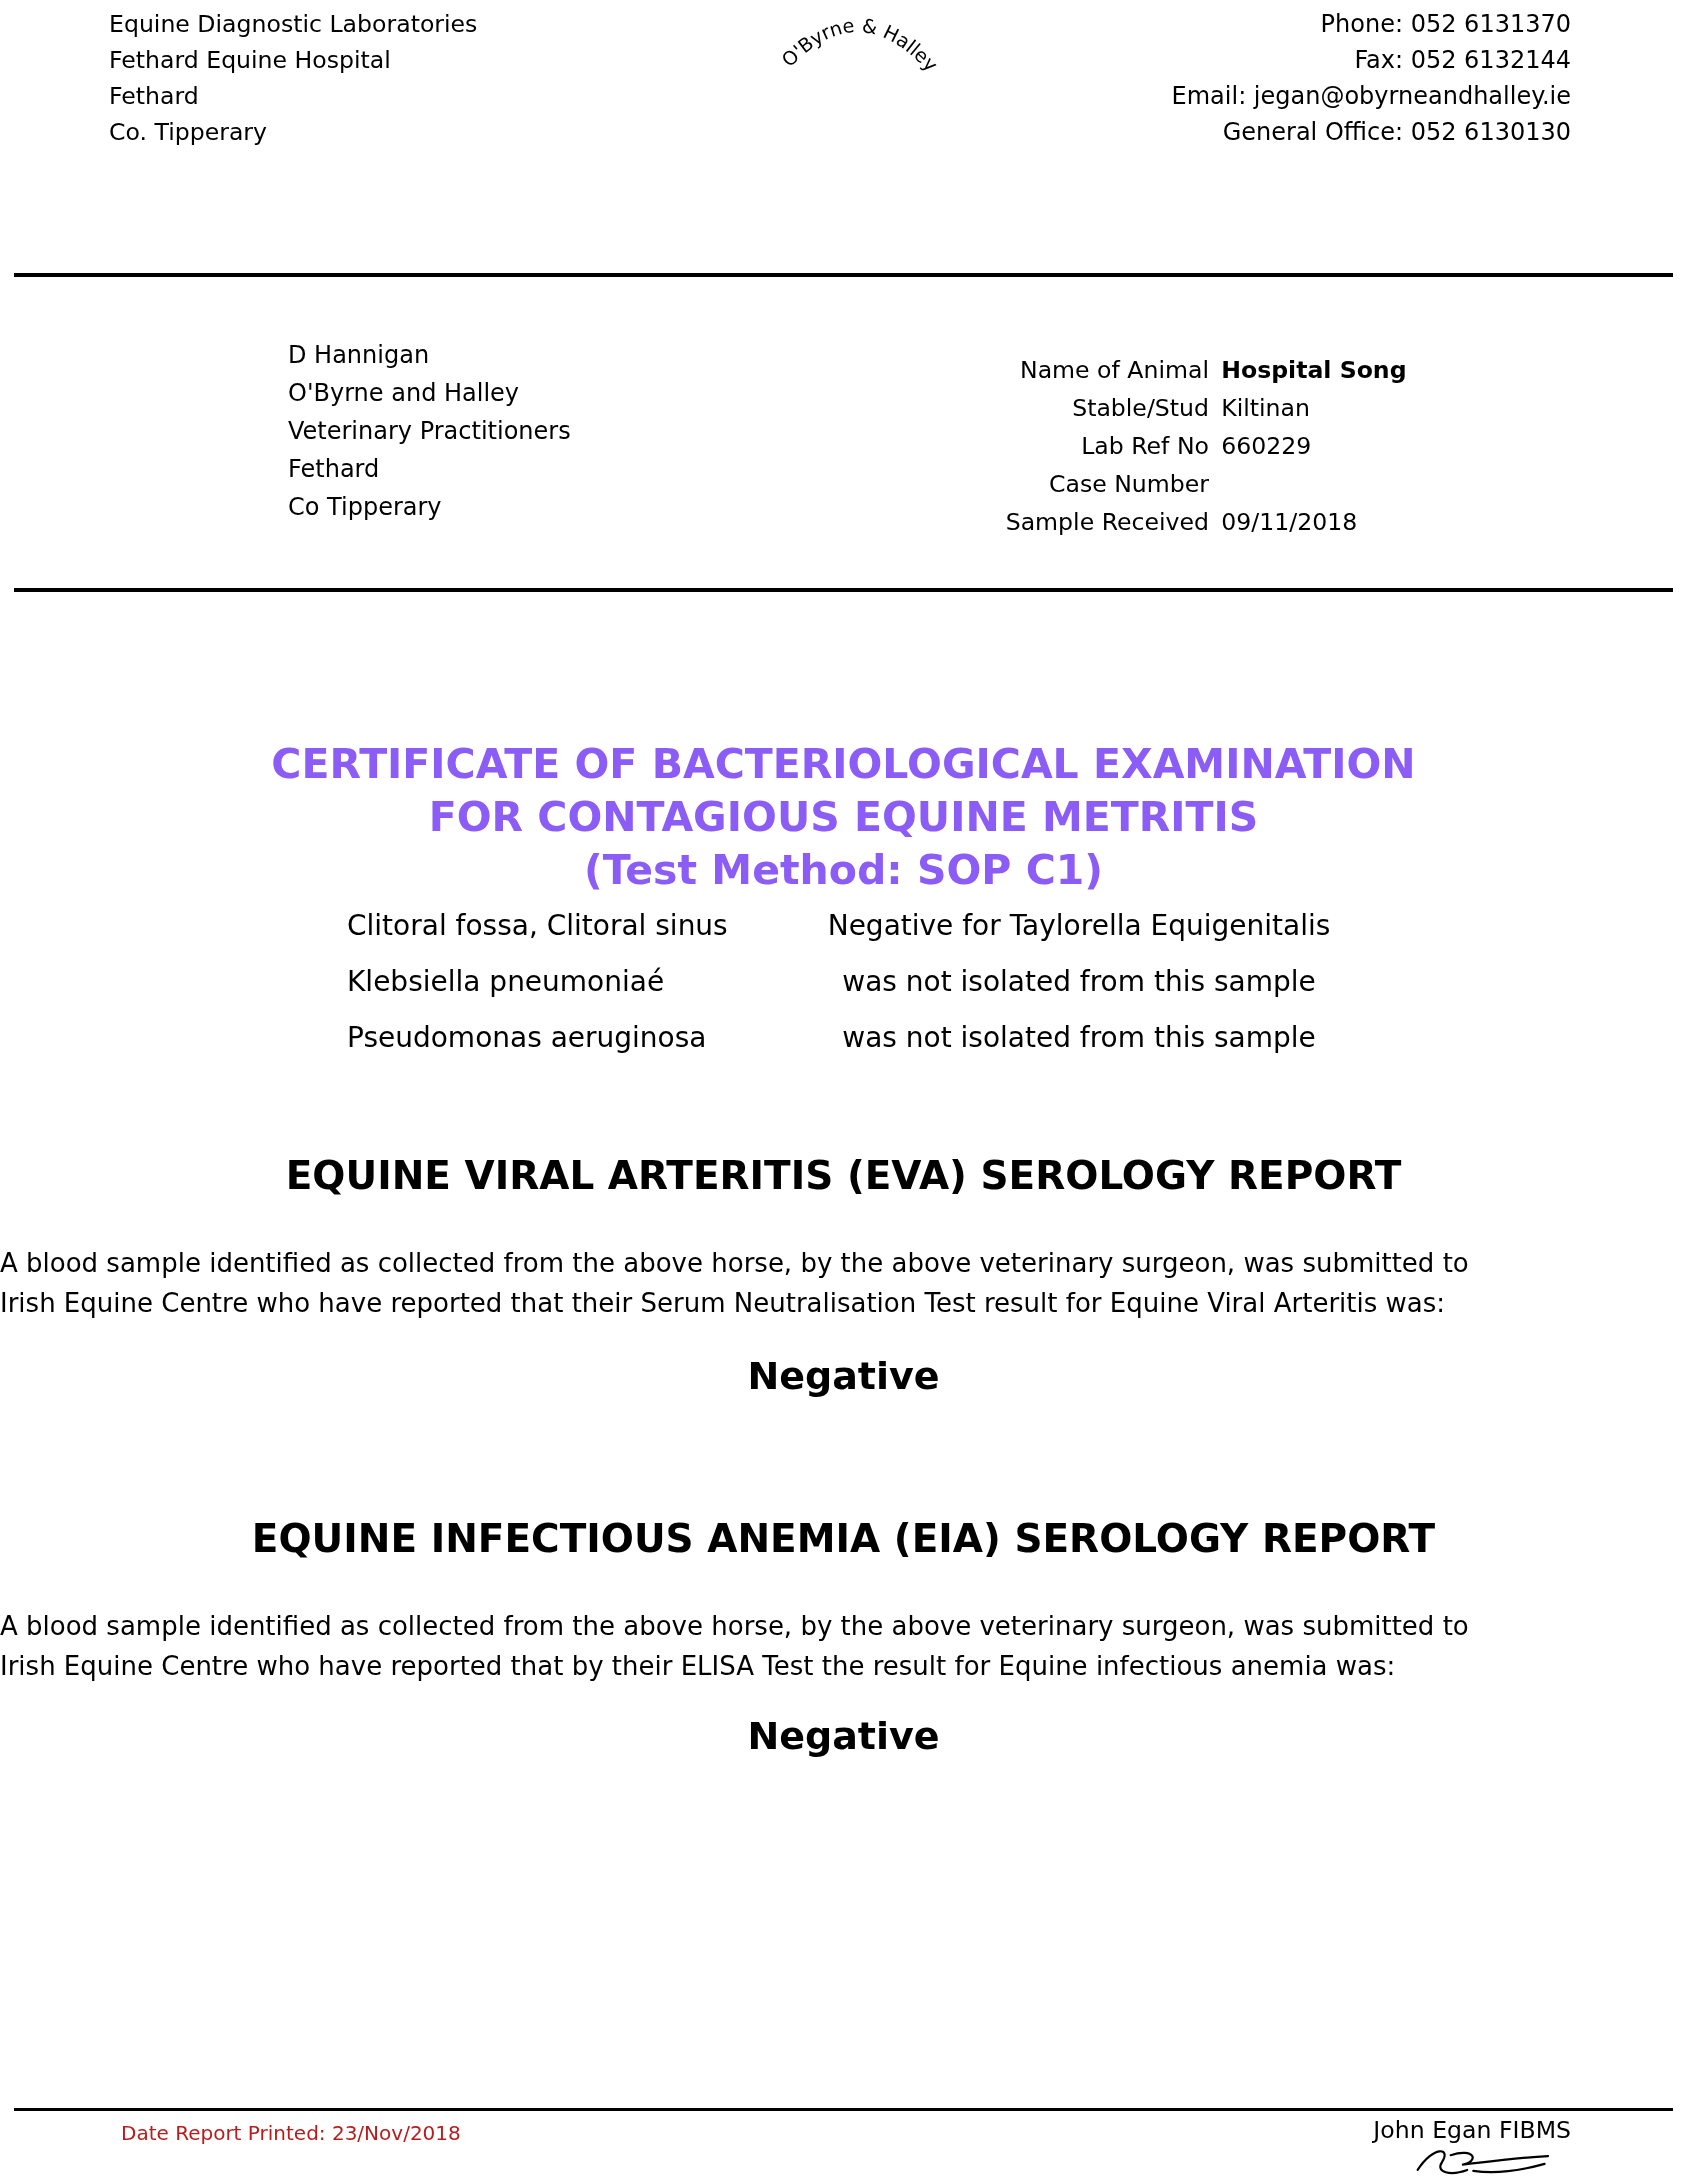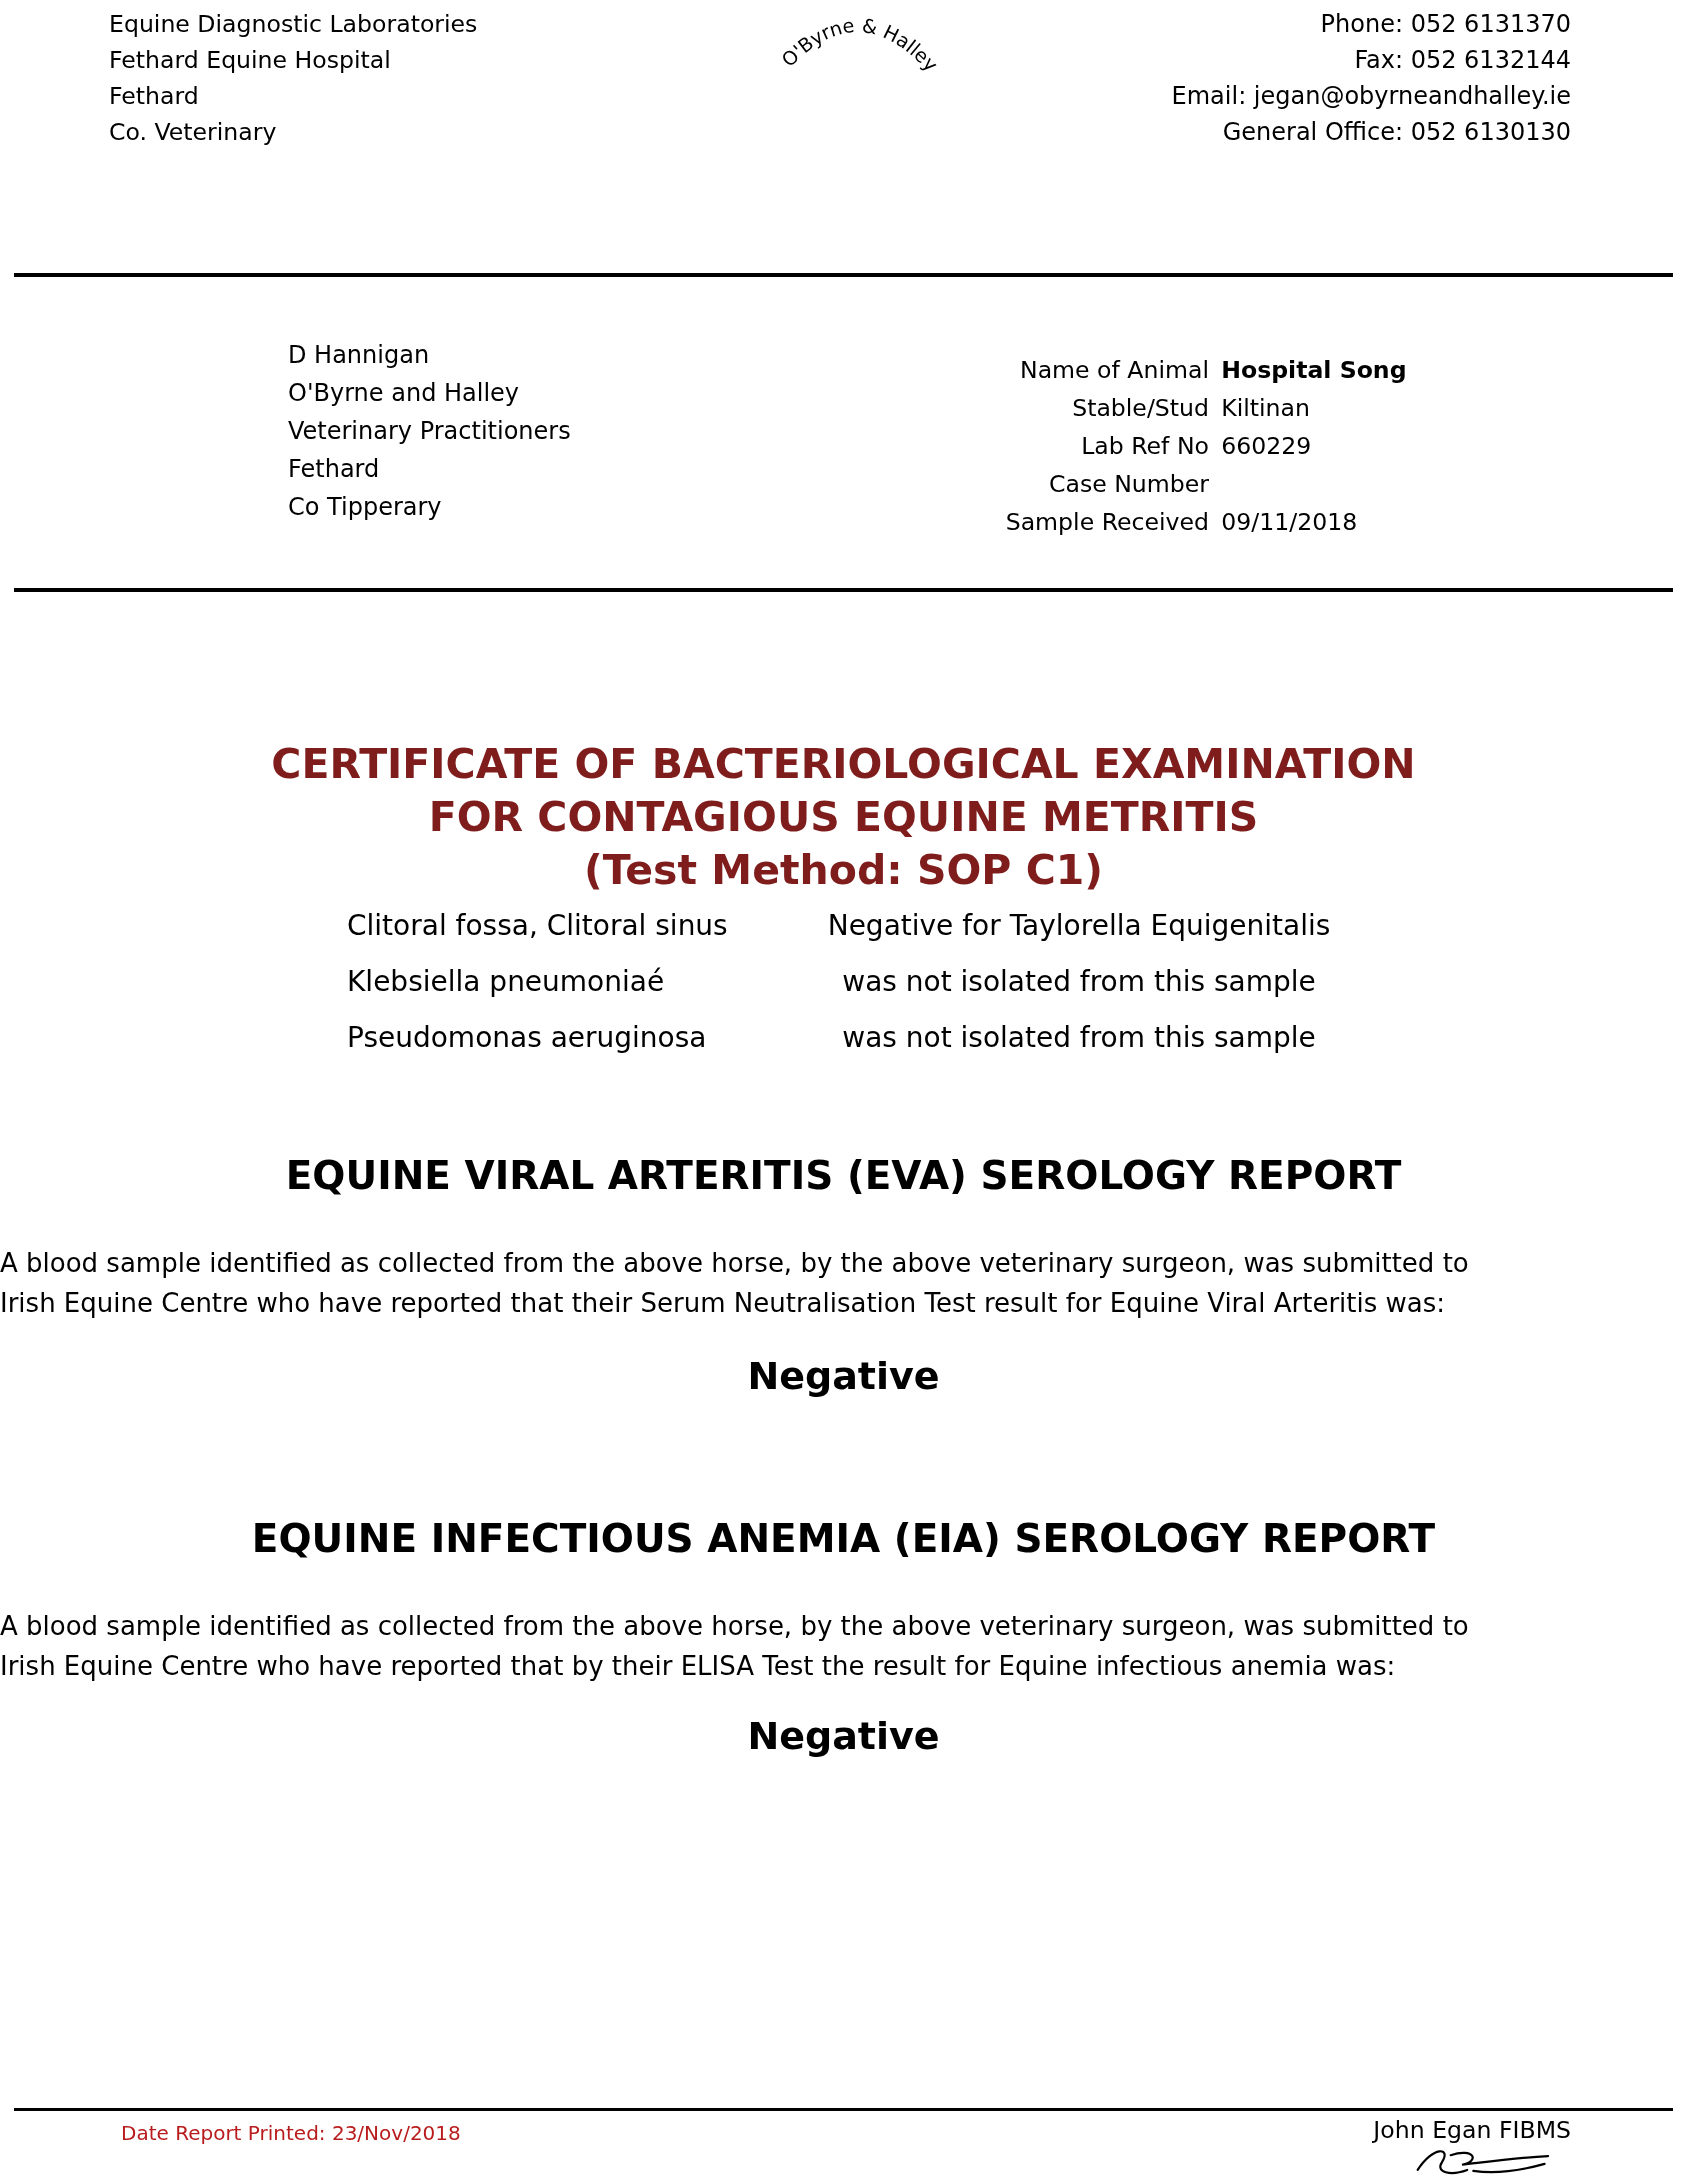--- a/index.html
+++ b/index.html
@@ -18,21 +18,21 @@
   .rule-3 { top:2108px; height:2.6px; }
   .recipient { position:absolute; left:288px; top:336px; font-size:24px; line-height:38px; }
   .case-details { position:absolute; left:799px; top:336px; font-size:23.6px;margin-top:20px; }
   .case-row { display:flex; height:38px; align-items:flex-start; }
   .case-label { width:410px; text-align:right; }
   .case-value { margin-left:12.2px; }
   .bold { font-weight:bold; }
   .cem-title {
     position:absolute; top:738px; left:0; width:100%;
     text-align:center; font-weight:bold; font-size:41px; line-height:53px;
-    color:#7f1d1d;
+    color:#8b5cf6;
   }
   .cem-rows { position:absolute; top:909px; left:0; width:100%; font-size:28px; }
   .cem-row { position:relative; height:56px; }
   .cem-test { position:absolute; left:347px; white-space:nowrap; }
   .cem-result { position:absolute; left:734px; width:690px; text-align:center; white-space:nowrap; }
   .section-title {
     position:absolute; left:0; width:100%; text-align:center;
     font-weight:bold; font-size:39px; white-space:nowrap;
   }
   .eva-title { top:1153px; }
@@ -51,21 +51,21 @@
   .signatory { position:absolute; right:116px; top:2116px; font-size:23.6px; }
   .signature { position:absolute; right:131px; top:2143px; width:148px; height:40px; }
 </style>
 </head>
 <body>
 
 <div class="hdr-left">
   <div>Equine Diagnostic Laboratories</div>
   <div>Fethard Equine Hospital</div>
   <div>Fethard</div>
-  <div>Co. Veterinary</div>
+  <div>Co. Tipperary</div>
 </div>
 
 <svg class="logo" viewBox="0 0 520 260">
   <path id="logoArc" d="M 60 225 Q 255 -55 455 205" fill="none" stroke="none"></path>
   <text font-size="44" font-family="DejaVu Sans, Liberation Sans, sans-serif" fill="#000">
     <textPath href="#logoArc" startOffset="80">O'Byrne &amp; Halley</textPath>
   </text>
 </svg>
 
 <div class="hdr-right">

